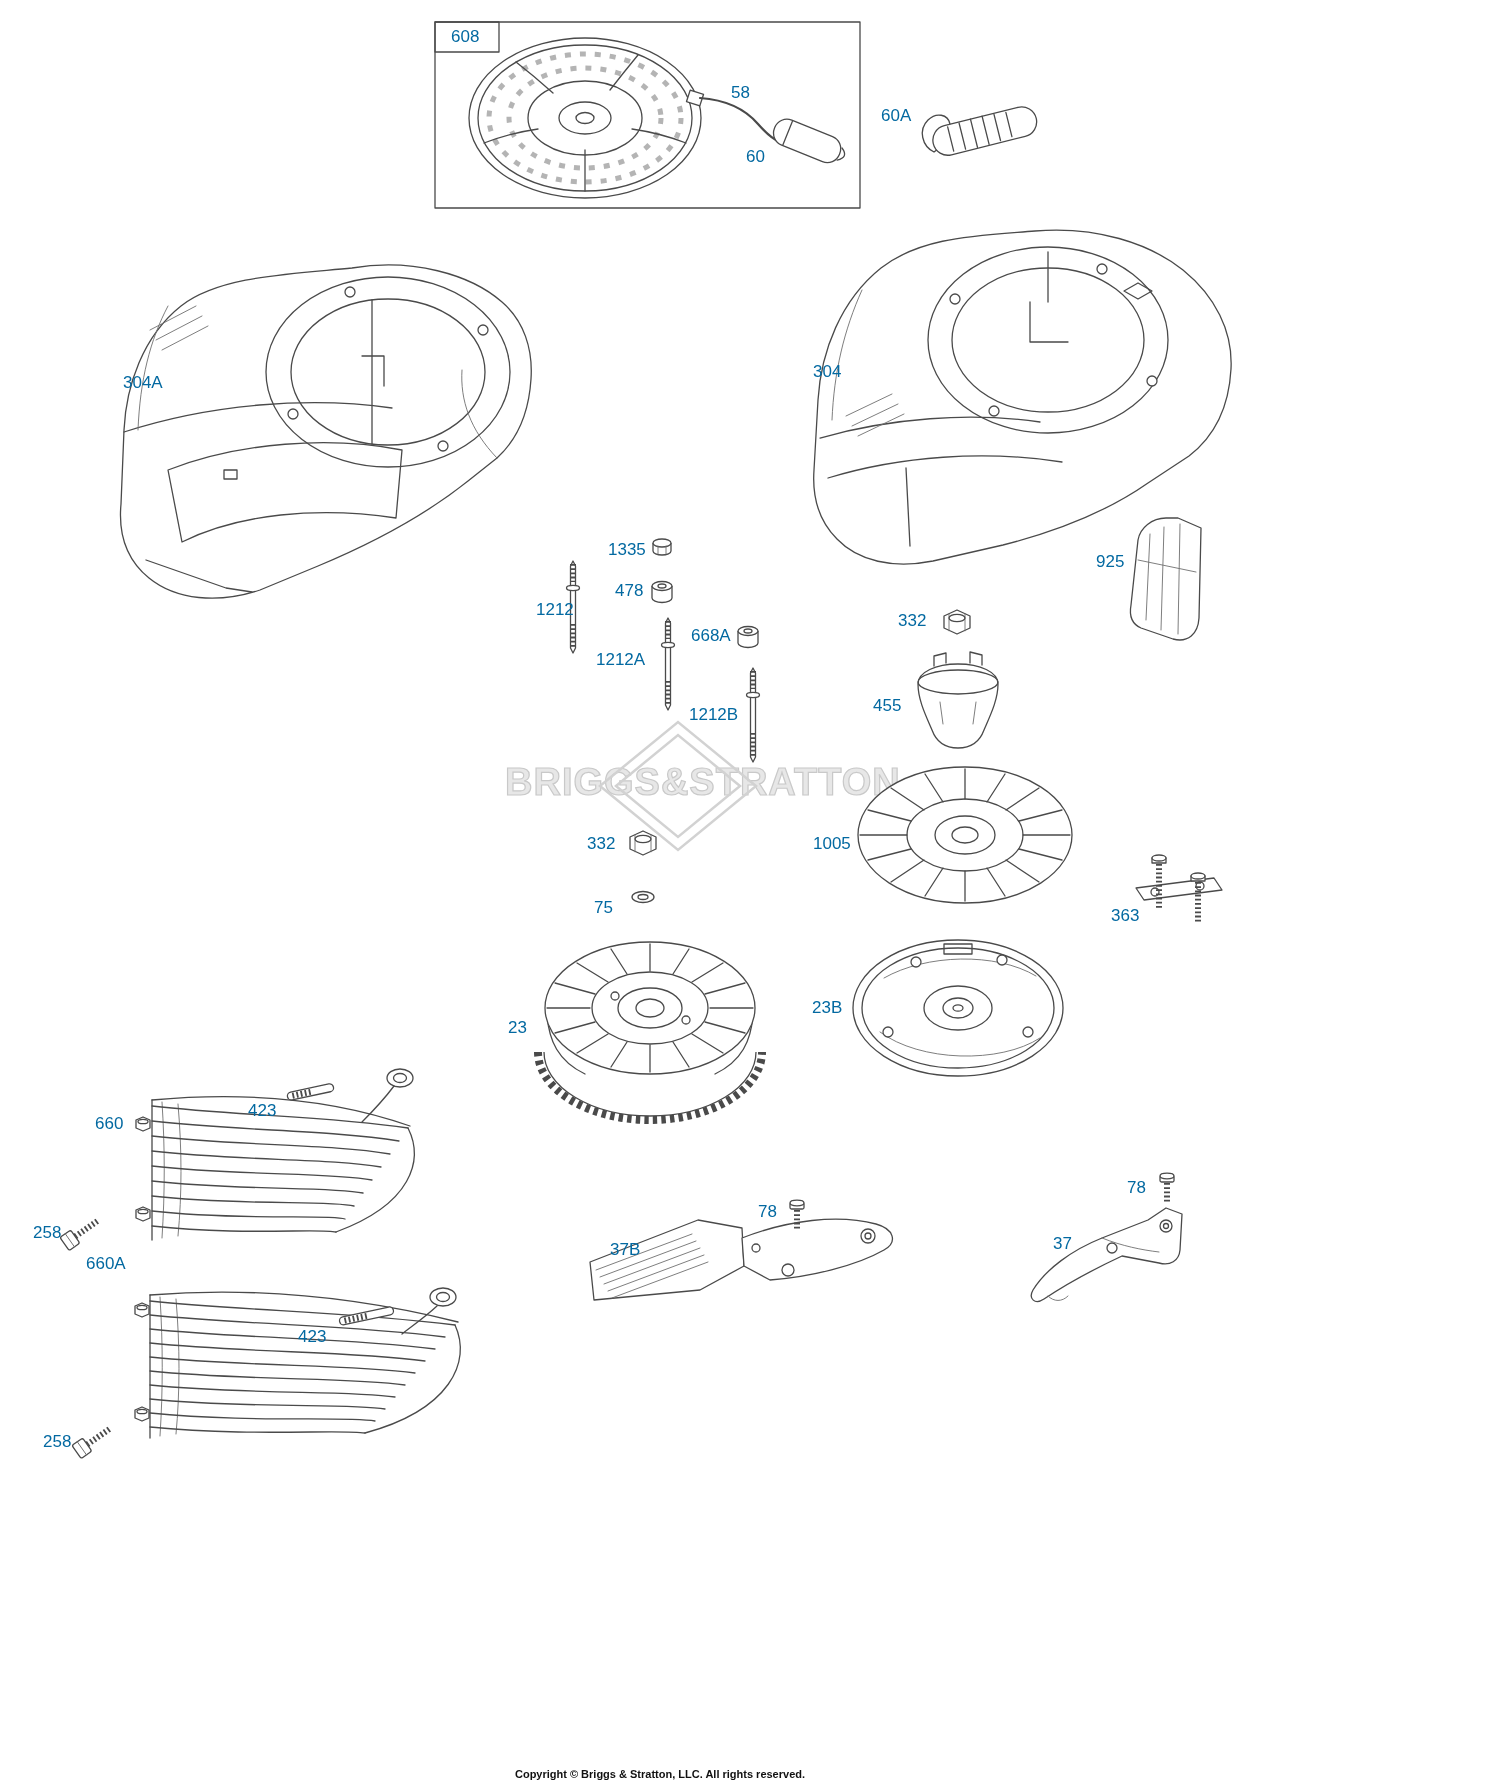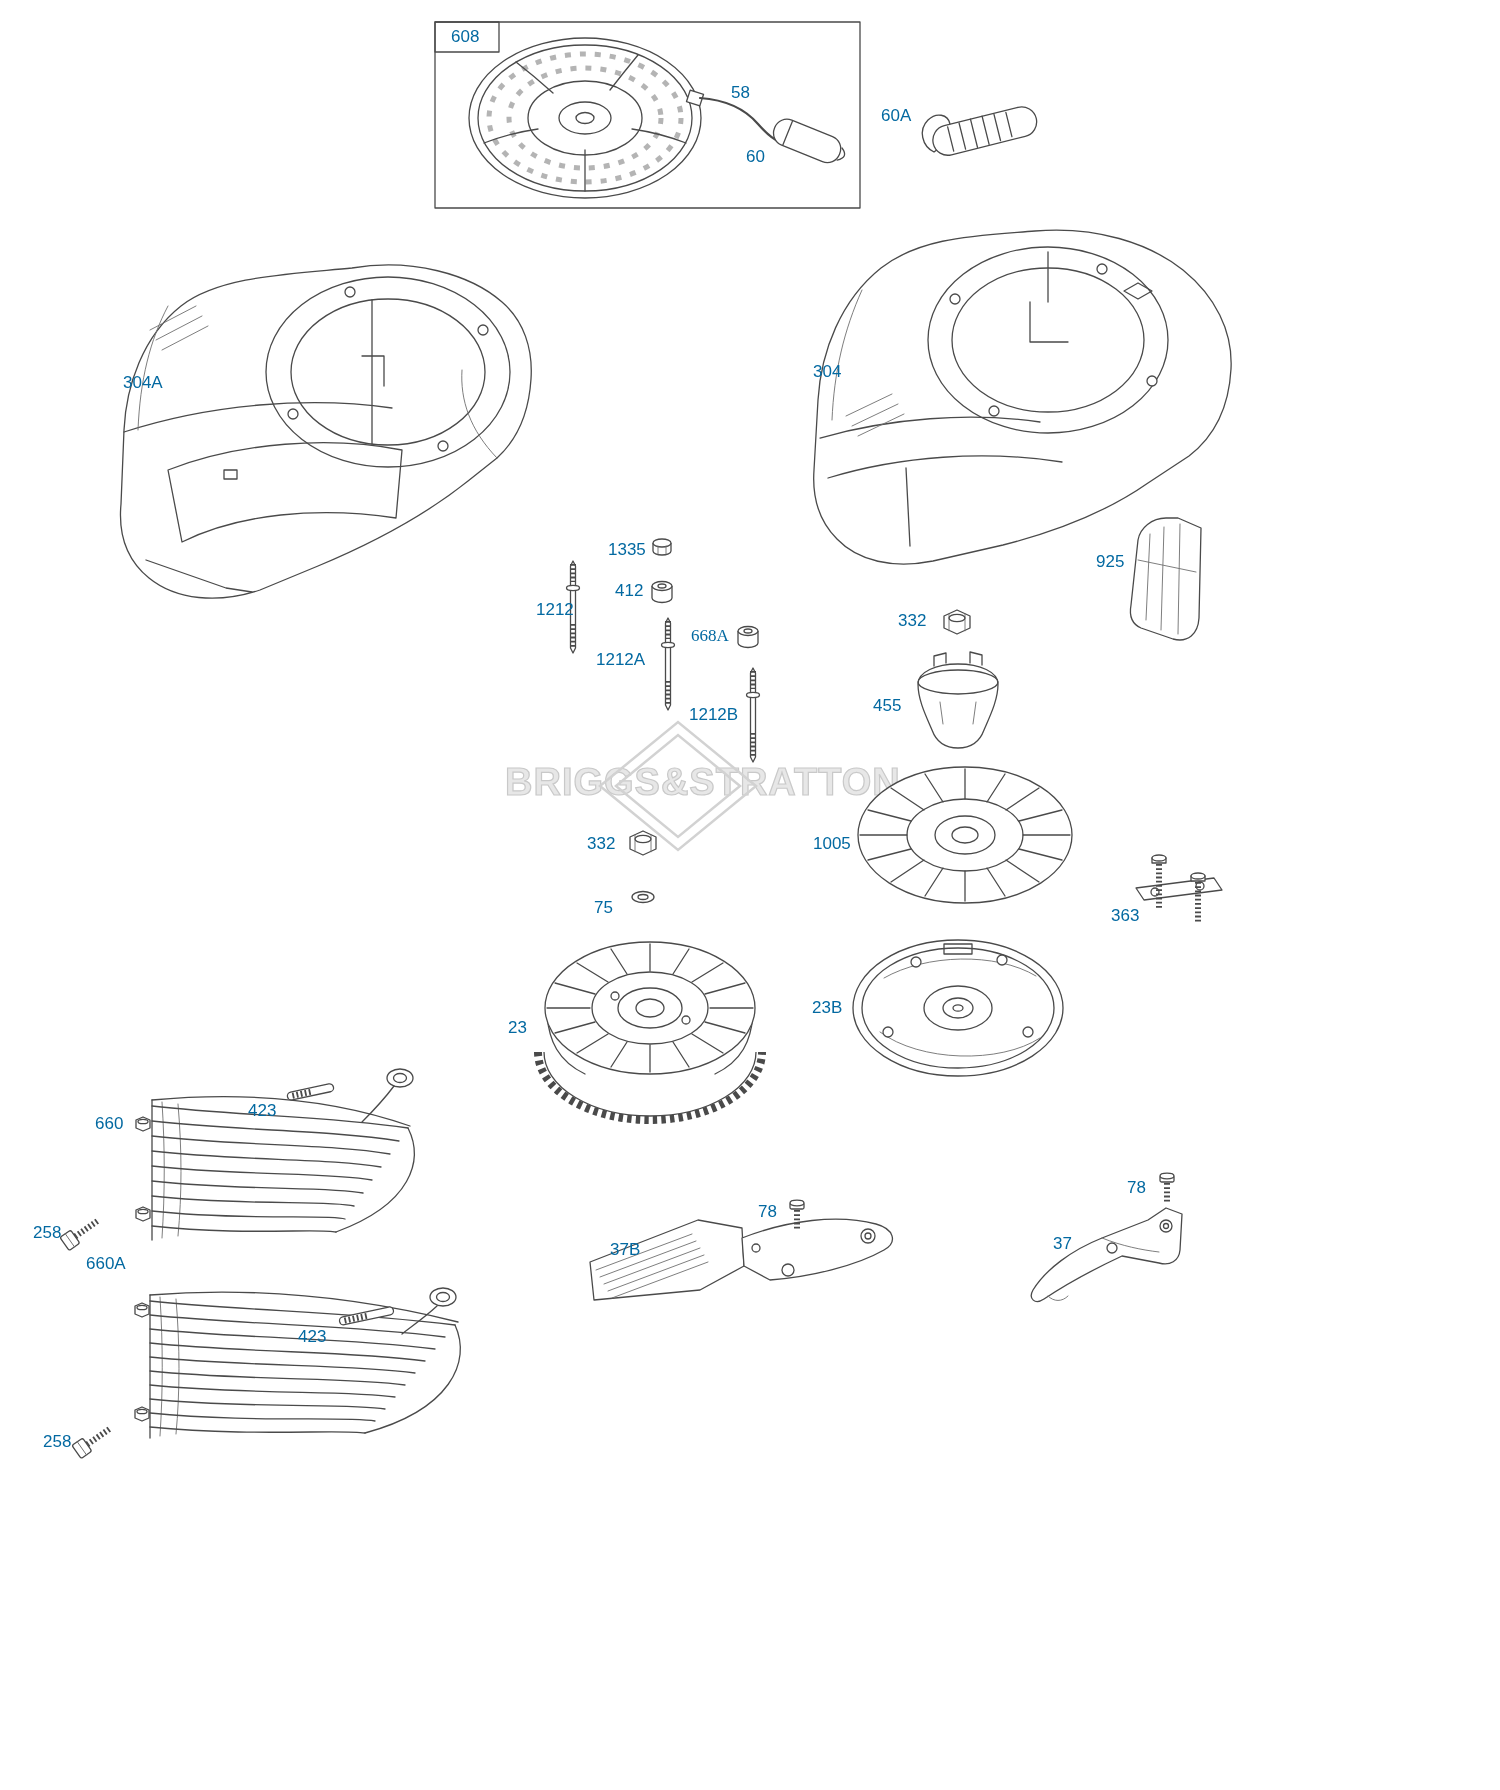--- a/index.html
+++ b/index.html
@@ -329,23 +329,23 @@
   </svg>
 
   <span class="callout" style="left:451px; top:27px;">608</span>
   <span class="callout" style="left:731px; top:83px;">58</span>
   <span class="callout" style="left:746px; top:147px;">60</span>
   <span class="callout" style="left:881px; top:106px;">60A</span>
   <span class="callout" style="left:115px; top:373px;margin-left:8px;">304A</span>
   <span class="callout" style="left:813px; top:362px;">304</span>
   <span class="callout" style="left:1096px; top:552px;">925</span>
   <span class="callout" style="left:608px; top:540px;">1335</span>
-  <span class="callout" style="left:615px; top:581px;">412</span>
+  <span class="callout" style="left:615px; top:581px;">478</span>
   <span class="callout" style="left:493px; top:600px;margin-left:43px;">1212</span>
-  <span class="callout" style="left:691px; top:626px;font-family:Liberation Serif, serif;">668A</span>
+  <span class="callout" style="left:691px; top:626px;">668A</span>
   <span class="callout" style="left:596px; top:650px;">1212A</span>
   <span class="callout" style="left:689px; top:705px;">1212B</span>
   <span class="callout" style="left:898px; top:611px;">332</span>
   <span class="callout" style="left:873px; top:696px;">455</span>
   <span class="callout" style="left:587px; top:834px;">332</span>
   <span class="callout" style="left:594px; top:890px;margin-top:8px;">75</span>
   <span class="callout" style="left:813px; top:834px;">1005</span>
   <span class="callout" style="left:1111px; top:906px;">363</span>
   <span class="callout" style="left:508px; top:1018px;">23</span>
   <span class="callout" style="left:812px; top:998px;text-align:right;">23B</span>
@@ -353,13 +353,14 @@
   <span class="callout" style="left:248px; top:1101px;">423</span>
   <span class="callout" style="left:33px;  top:1223px;">258</span>
   <span class="callout" style="left:86px;  top:1254px;">660A</span>
   <span class="callout" style="left:298px; top:1327px;">423</span>
   <span class="callout" style="left:43px;  top:1432px;">258</span>
   <span class="callout" style="left:610px; top:1240px;">37B</span>
   <span class="callout" style="left:758px; top:1202px;">78</span>
   <span class="callout" style="left:1127px; top:1178px;">78</span>
   <span class="callout" style="left:1053px; top:1234px;">37</span>
 
+  <div class="copyright">Copyright © Briggs &amp; Stratton, LLC. All rights reserved.</div>
 </div>
 
 </body></html>

